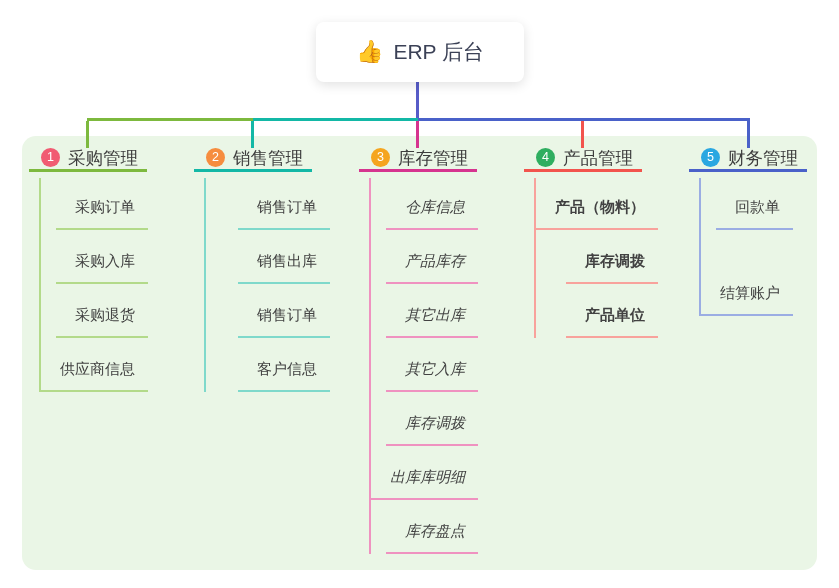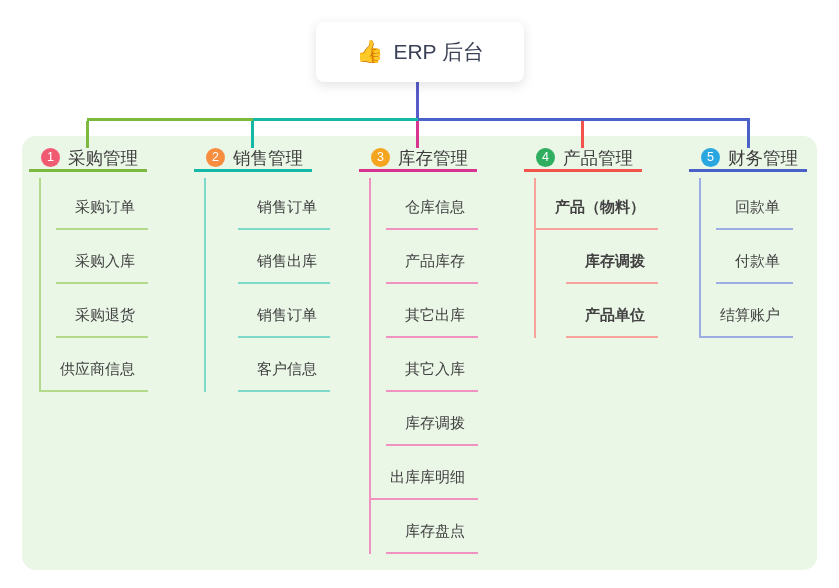--- a/index.html
+++ b/index.html
@@ -59,23 +59,23 @@
   .c2 .badge{background:#f5a51f;}
   .c3 .badge{background:#2fae60;}
   .c4 .badge{background:#2aa7e1;}
   .children{
     position:absolute;top:178px;left:10px;
     display:flex;flex-direction:column;align-items:flex-end;
     border-left:2px solid;
   }
   .c0 .children{border-color:#b3da8a;}
   .c1 .children{border-color:#7fd9cb;padding-left:32px;}
-  .c2 .children{border-color:#ef92c0;}
+  .c2 .children{border-color:#ef92c0;font-style:italic;}
   .c3 .children{border-color:#f8a29c;font-weight:bold;}
-  .c4 .children{border-color:#9bade3;}
+  .c4 .children{border-color:#9bade3;gap:32px;}
   .child{
     margin-top:21px;padding:0 13px 11px 19px;
     border-bottom:2px solid;white-space:nowrap;
     font-size:15px;line-height:20px;color:#424242;cursor:default;
   }
   .child:first-child{margin-top:19px;}
   .c0 .child{border-color:#b3da8a;}
   .c1 .child{border-color:#7fd9cb;}
   .c2 .child{border-color:#ef92c0;}
   .c3 .child{border-color:#f8a29c;}
@@ -157,18 +157,17 @@
     </div>
   </div>
 
   <div class="col c4">
     <div class="branch-header">
       <span class="badge">5</span>
       <span>财务管理</span>
     </div>
     <div class="children">
       <div class="child">回款单</div>
-      <div class="child">付款单</div>
       <div class="child">结算账户</div>
     </div>
   </div>
 
 </div>
 
 </body></html>

